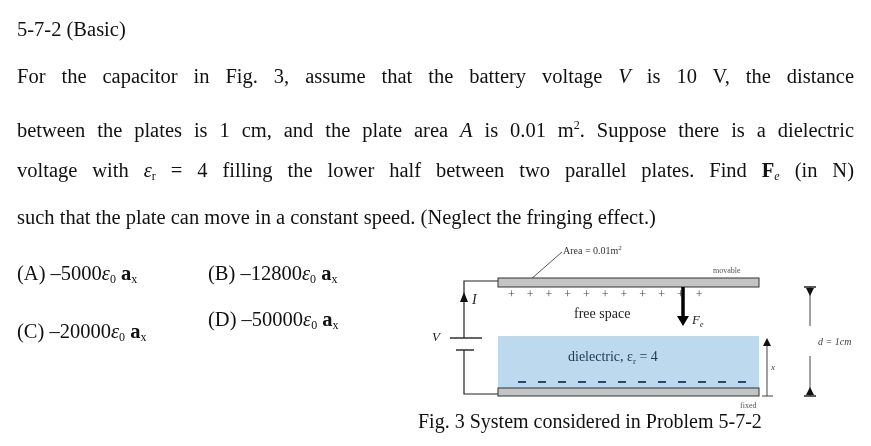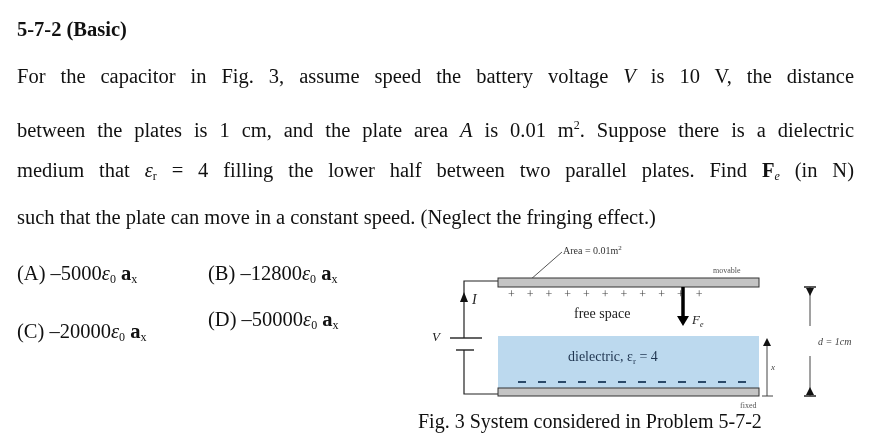--- a/index.html
+++ b/index.html
@@ -12,30 +12,30 @@
   sub.small { font-size:12px; vertical-align:-3px; }
   sup.small { font-size:12px; vertical-align:8px; line-height:0; }
   .opt { position:absolute; font-size:20.5px; white-space:nowrap; }
   svg text { font-family:"Liberation Serif", "DejaVu Serif", serif; }
   #fig { position:absolute; left:430px; top:238px; }
   .caption { position:absolute; left:418px; top:410px; font-size:20px; white-space:nowrap; }
 </style>
 </head>
 <body>
 
-<div class="line" style="top:18px;font-weight:bold;">
+<div class="line" style="top:18px;">
   <span>5-7-2</span>
   <span>(Basic)</span>
 </div>
 
-<div class="line justify" style="top:65px;"><span>For the capacitor in Fig. 3, assume speed the battery voltage </span><span class="it">V</span><span> is 10 V, the distance</span></div>
+<div class="line justify" style="top:65px;"><span>For the capacitor in Fig. 3, assume that the battery voltage </span><span class="it">V</span><span> is 10 V, the distance</span></div>
 
 <div class="line justify" style="top:119px;"><span>between the plates is 1 cm, and the plate area </span><span class="it">A</span><span> is 0.01 m</span><sup class="small">2</sup><span>. Suppose there is a dielectric</span></div>
 
-<div class="line justify" style="top:159px;"><span>medium that </span><span class="it">ε</span><sub class="small">r</sub><span> = 4 filling the lower half between two parallel plates. Find </span><span class="bold">F</span><sub class="small it">e</sub><span> (in N)</span></div>
+<div class="line justify" style="top:159px;"><span>voltage with </span><span class="it">ε</span><sub class="small">r</sub><span> = 4 filling the lower half between two parallel plates. Find </span><span class="bold">F</span><sub class="small it">e</sub><span> (in N)</span></div>
 
 <div class="line" style="top:206px;">such that the plate can move in a constant speed. (Neglect the fringing effect.)</div>
 
 <div class="opt" style="left:17px; top:262px;">
   <span>(A)</span>
   <span>–5000</span><span class="it">ε</span><sub class="small">0</sub>
   <span class="bold">a</span><sub class="small">x</sub>
 </div>
 <div class="opt" style="left:208px; top:262px;">
   <span>(B)</span>

